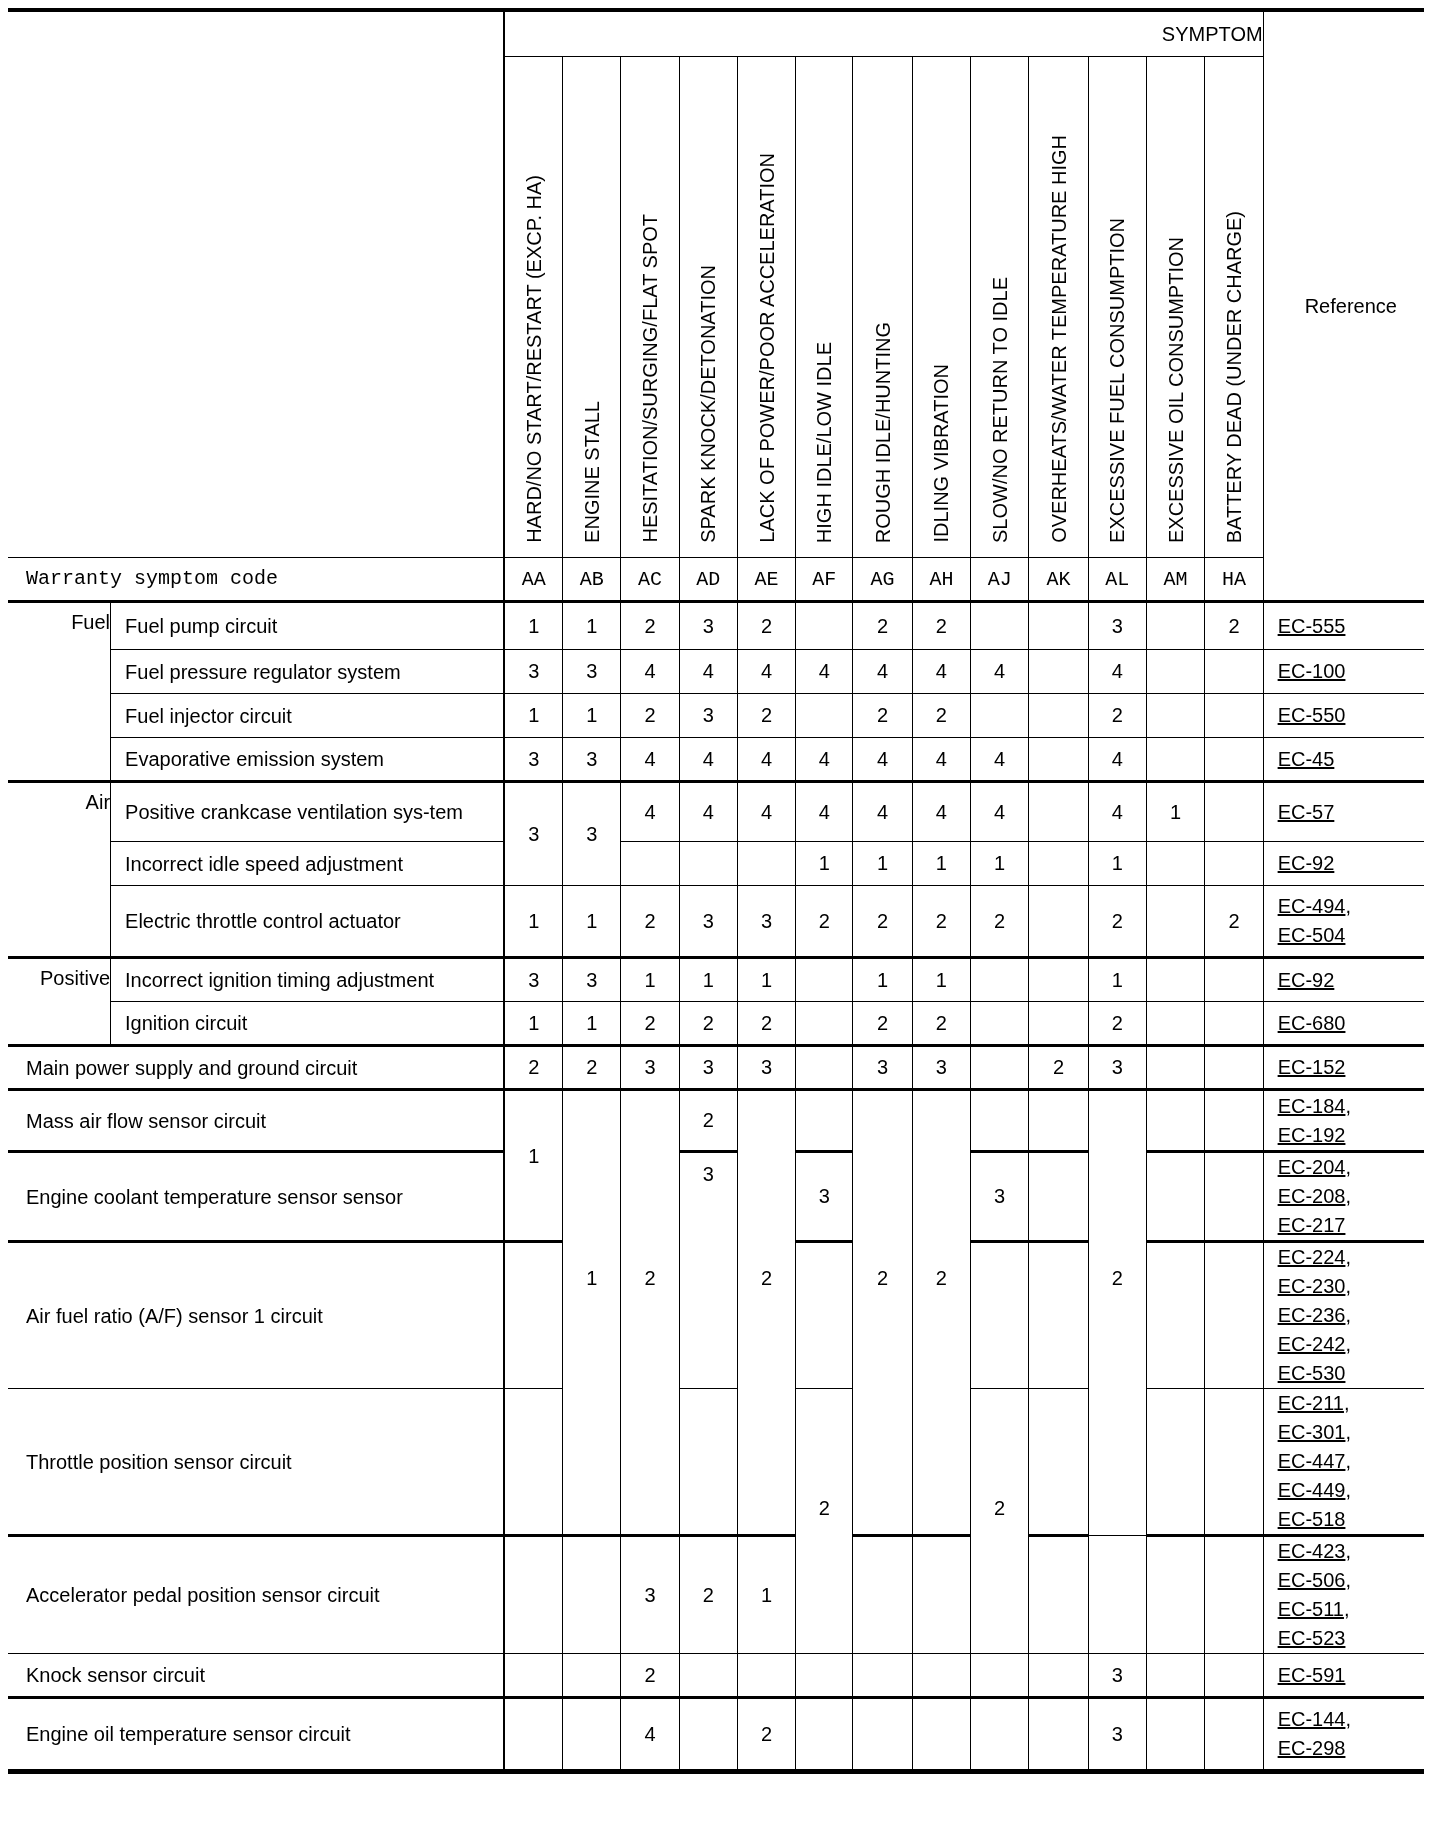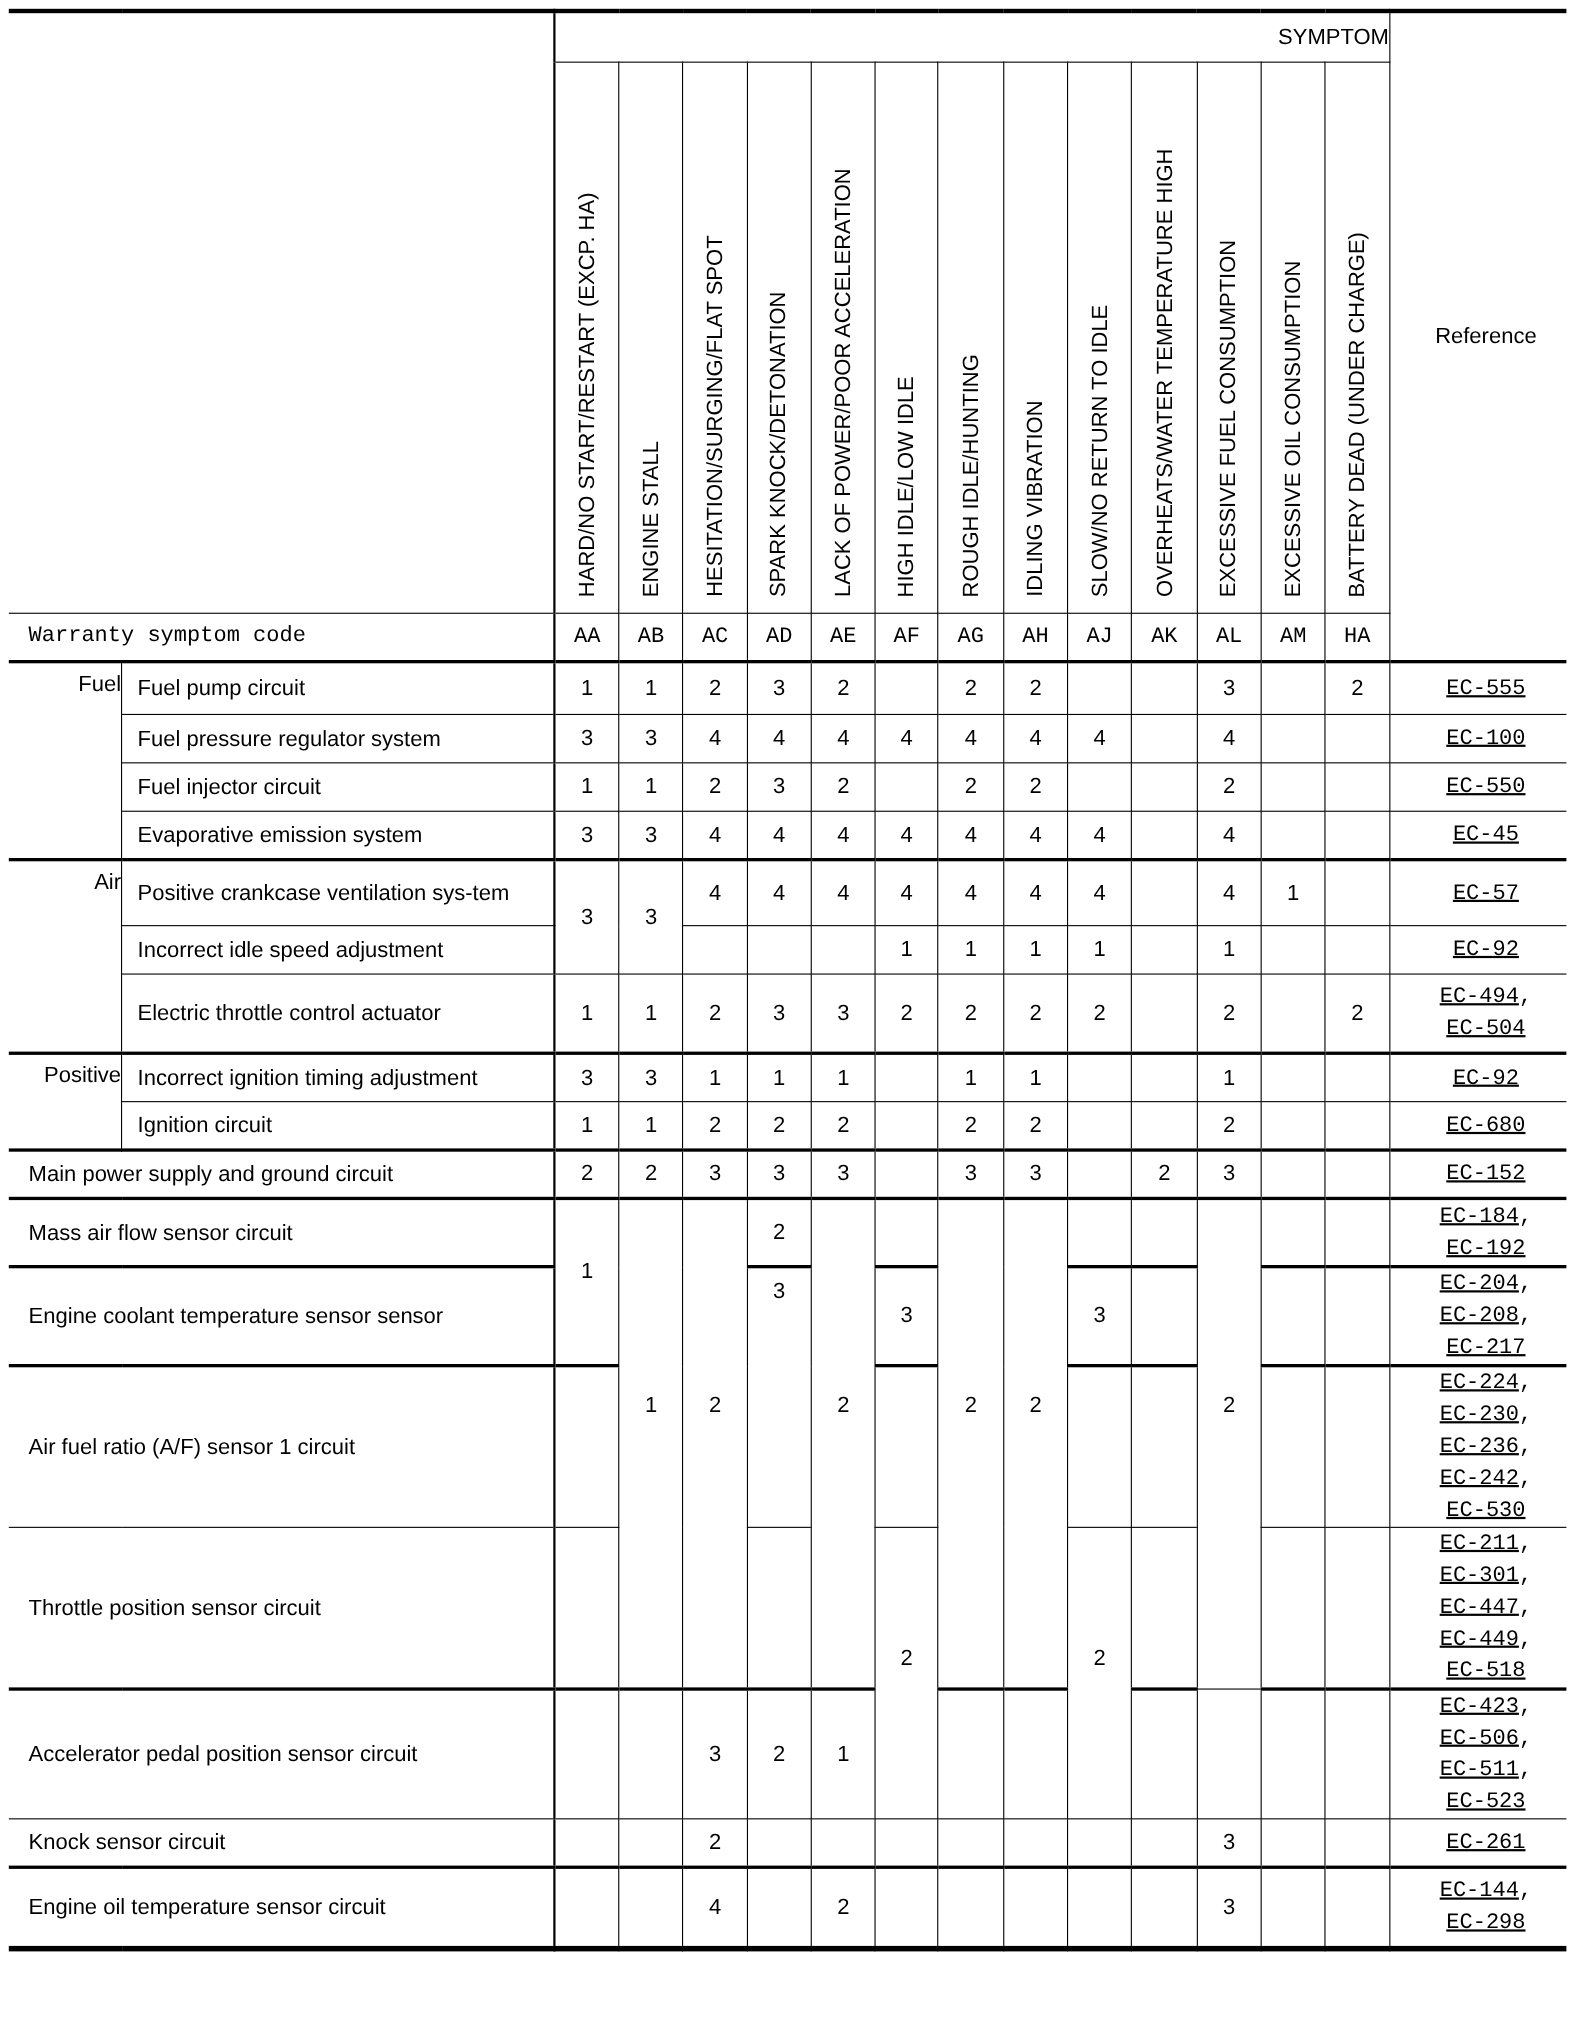--- a/index.html
+++ b/index.html
@@ -11,21 +11,21 @@
   table.mx tr > *:first-child { border-left: none; }
   table.mx tr > *:last-child { border-right: none; }
   .cat { text-align: right; vertical-align: top; padding: 8px 0 0 18px !important; }
   .item { text-align: left; vertical-align: middle; padding: 0 8px 0 14px !important; line-height: 28px; }
   .full { text-align: left; vertical-align: middle; padding: 0 8px 0 18px !important; line-height: 28px; }
   .v { text-align: center; vertical-align: middle; }
   .code { text-align: center; vertical-align: middle; height: 42px; }
   .sym-title { text-align: right; height: 44px; vertical-align: middle; }
   .rot { height: 500px; vertical-align: bottom; text-align: left; position: relative; }
   .rot span { position: absolute; left: 50%; bottom: 14px; transform: translateX(-50%) rotate(180deg); writing-mode: vertical-rl; white-space: nowrap; font-size: 20px; line-height: 1; }
-  .ref { text-align: center; vertical-align: middle; padding: 0 0 0 14px !important; line-height: 29px; font-family: Liberation Mono, monospace; }
+  .ref { text-align: left; vertical-align: middle; padding: 0 0 0 14px !important; line-height: 29px; }
   .ref a { color: #000; text-decoration: underline; text-decoration-thickness: 2px; cursor: pointer; }
   .refhead { text-align: center; vertical-align: middle; padding-left: 14px !important; }
   .thick-b { border-bottom: 3px solid #000 !important; font-family: Liberation Mono, monospace; }
   .thick-t { border-top: 3px solid #000 !important; }
   .thick-l { border-left: 2px solid #000 !important; }
 </style>
 </head>
 <body>
 
 <div id="wrap">
@@ -453,21 +453,21 @@
           <td class="v"></td>
           <td class="v"></td>
           <td class="v"></td>
           <td class="v"></td>
           <td class="v"></td>
           <td class="v">3</td>
           <td class="v"></td>
           <td class="v"></td>
           <td class="ref">
             <div>
-              <div><a>EC-261</a></div>
+              <div><a>EC-591</a></div>
             </div>
           </td>
         </tr>
         <tr style="height: 74px;">
           <td class="full thick-t" colspan="2">Engine oil temperature sensor circuit</td>
           <td class="v thick-t thick-l"></td>
           <td class="v thick-t"></td>
           <td class="v thick-t">4</td>
           <td class="v thick-t"></td>
           <td class="v thick-t">2</td>

